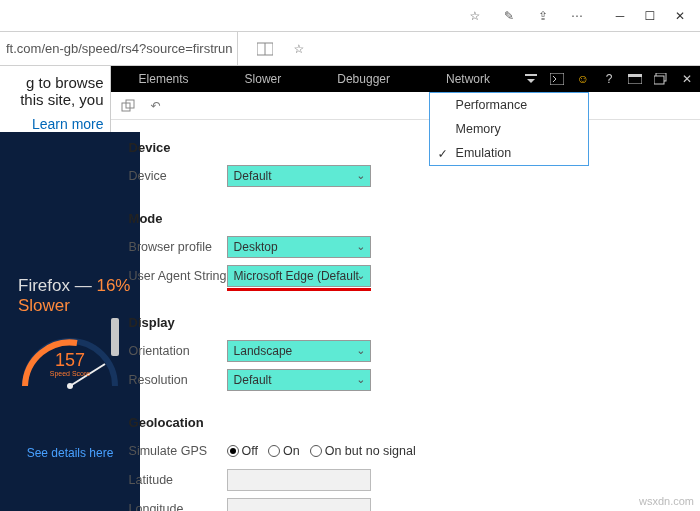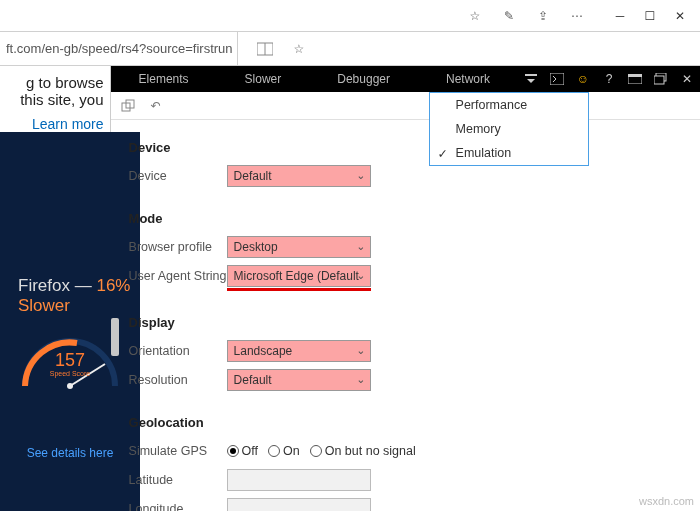--- a/index.html
+++ b/index.html
@@ -38,21 +38,21 @@
   .dt-right { margin-left:auto; display:flex; align-items:center;}
   .dt-ric { width:26px; display:flex; align-items:center; justify-content:center; color:#ccc;}
   .dt-ric.smile { color:#f7b500;}
   .dt-toolbar { height:28px; display:flex; align-items:center; gap:10px; padding:0 8px; border-bottom:1px solid #e0e0e0; color:#777;}
   .dt-toolbar .tb-ic { width:18px; height:18px; display:flex; align-items:center; justify-content:center;}
 
   .dt-body { flex:1; padding:10px 18px; overflow:auto; color:#333; font-size:12.5px;}
   .section-h { font-weight:600; font-size:13px; margin:10px 0 8px; color:#222;}
   .form-row { display:flex; align-items:center; height:26px; margin:3px 0;}
   .form-label { width:98px; color:#555;}
-  .select { width:144px; height:22px; border:1px solid #999; background:#fca5a5; display:flex; align-items:center; padding:0 6px; position:relative; font-size:12px;}
+  .select { width:144px; height:22px; border:1px solid #999; background:#5eead4; display:flex; align-items:center; padding:0 6px; position:relative; font-size:12px;}
   .select .chev { position:absolute; right:4px; top:3px; color:#555; font-size:11px;}
   .select.highlight::after{ content:""; position:absolute; left:-1px; right:-1px; bottom:-5px; height:3px; background:#d00;}
   .textbox { width:144px; height:22px; border:1px solid #bbb; background:#f1f1f1;}
   .radio-row { display:flex; align-items:center; gap:10px;}
   .radio { display:flex; align-items:center; gap:3px;}
   .radio .dot{ width:12px; height:12px; border:1px solid #555; border-radius:50%; display:flex; align-items:center; justify-content:center;}
   .radio .dot.filled::after{content:""; width:6px; height:6px; background:#000; border-radius:50%;}
 
   
   .dropdown { position:absolute; top:26px; left:318px; width:160px; background:#fff; border:1px solid #4aa0e6; z-index:10; font-size:12.5px;}

